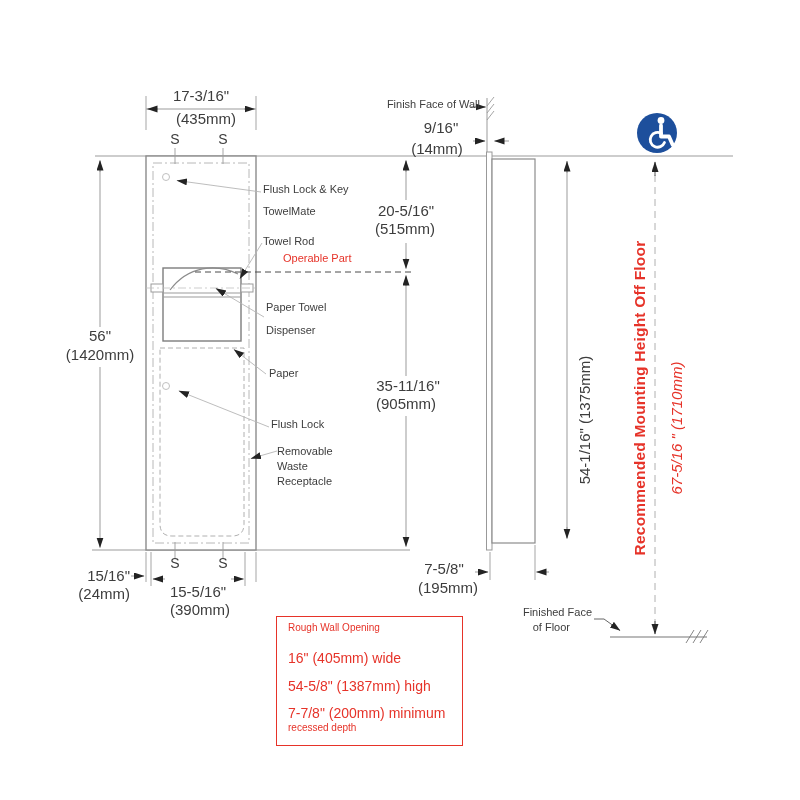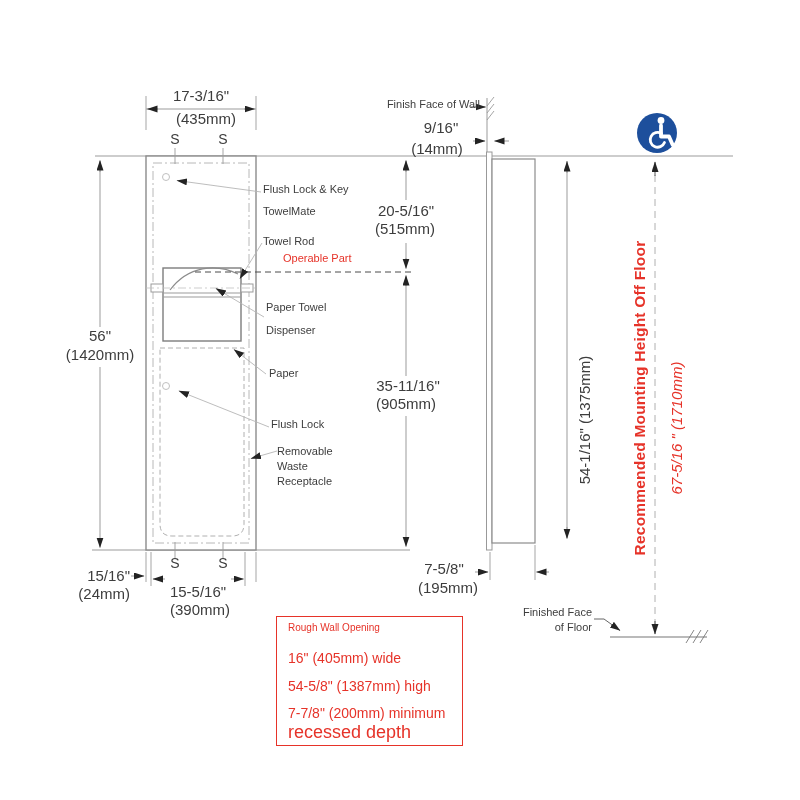--- a/index.html
+++ b/index.html
@@ -169,22 +169,22 @@
   <div class="lbl dim ctr" style="left:200px;top:602px;">(390mm)</div>
 
   <div class="lbl dim ctr" style="left:444px;top:561px;">7-5/8"</div>
   <div class="lbl dim ctr" style="left:448px;top:580px;">(195mm)</div>
   <div class="lbl dim rot" style="left:585px;top:420px;">54-1/16" (1375mm)</div>
 
   <div class="lbl txt red bold rot" style="left:640px;top:398px;font-size:15.5px;letter-spacing:0.2px;">Recommended Mounting Height Off Floor</div>
   <div class="lbl dim red ital rot" style="left:677px;top:428px;">67-5/16 " (1710mm)</div>
 
   <div class="lbl txt rtxt" style="left:490px;top:607px;width:102px;">Finished Face</div>
-  <div class="lbl txt rtxt" style="left:490px;top:622px;width:102px;">of Floor</div>
+  <div class="lbl txt rtxt" style="left:468px;top:622px;width:102px;">of Floor</div>
 
   <div class="notebox"></div>
   <div class="lbl txt red" style="left:288px;top:623px;font-size:10px;">Rough Wall Opening</div>
   <div class="lbl txt red" style="left:288px;top:651px;font-size:14px;">16" (405mm) wide</div>
   <div class="lbl txt red" style="left:288px;top:679px;font-size:14px;">54-5/8" (1387mm) high</div>
   <div class="lbl txt red" style="left:288px;top:706px;font-size:14px;">7-7/8" (200mm) minimum</div>
-  <div class="lbl txt red" style="left:288px;top:723px;font-size:18px;">recessed depth</div>
+  <div class="lbl txt red" style="left:288px;top:723px;font-size:10px;">recessed depth</div>
 
 </div>
 
 </body></html>

